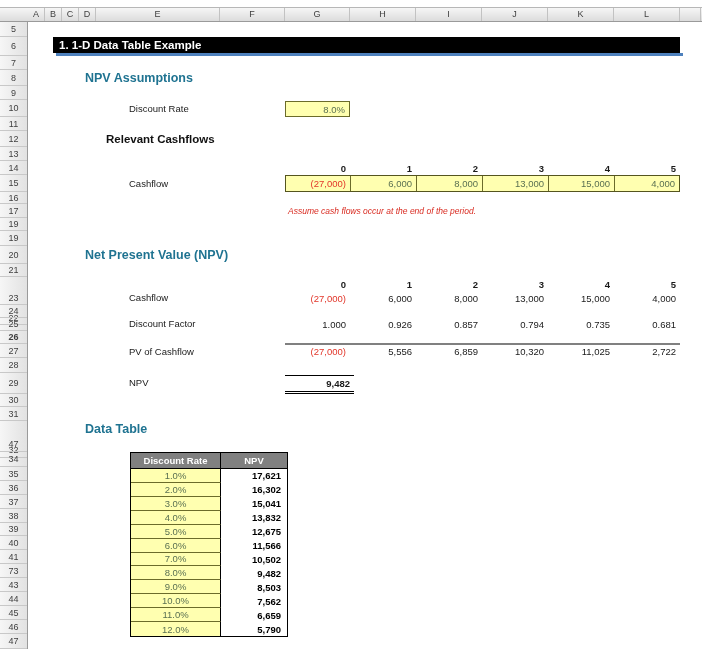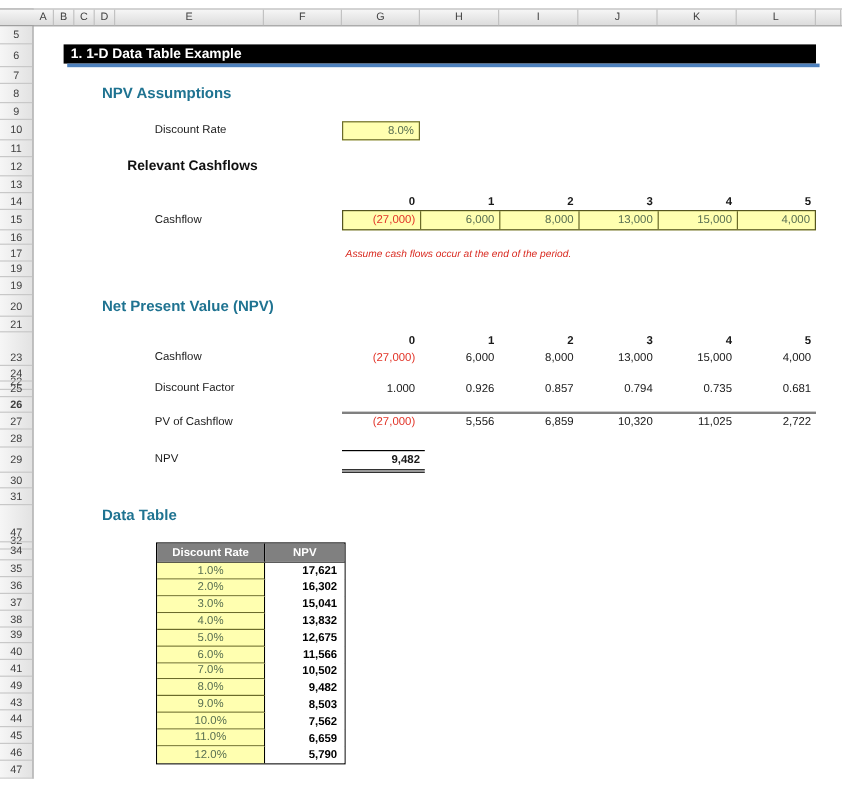--- a/index.html
+++ b/index.html
@@ -120,21 +120,21 @@
       <div class="row-h" style="top: 420px; height: 16px; line-height: 16px;">32</div>
       <div class="row-h" style="top: 415px; height: 15px; line-height: 15px;">47</div>
       <div class="row-h" style="top: 430px; height: 15px; line-height: 15px;">34</div>
       <div class="row-h" style="top: 445px; height: 14px; line-height: 14px;">35</div>
       <div class="row-h" style="top: 459px; height: 14px; line-height: 14px;">36</div>
       <div class="row-h" style="top: 473px; height: 14px; line-height: 14px;">37</div>
       <div class="row-h" style="top: 487px; height: 14px; line-height: 14px;">38</div>
       <div class="row-h" style="top: 501px; height: 13px; line-height: 13px;">39</div>
       <div class="row-h" style="top: 514px; height: 14px; line-height: 14px;">40</div>
       <div class="row-h" style="top: 528px; height: 14px; line-height: 14px;">41</div>
-      <div class="row-h" style="top: 542px; height: 14px; line-height: 14px;">49</div>
+      <div class="row-h" style="top: 542px; height: 14px; line-height: 14px;">73</div>
       <div class="row-h" style="top: 556px; height: 14px; line-height: 14px;">43</div>
       <div class="row-h" style="top: 570px; height: 14px; line-height: 14px;">44</div>
       <div class="row-h" style="top: 584px; height: 14px; line-height: 14px;">45</div>
       <div class="row-h" style="top: 598px; height: 14px; line-height: 14px;">46</div>
       <div class="row-h" style="top: 612px; height: 15px; line-height: 15px;">47</div>
     </div>
 
   <div class="abs title-bar">
     <span>1. 1-D Data Table Example</span>
   </div>

